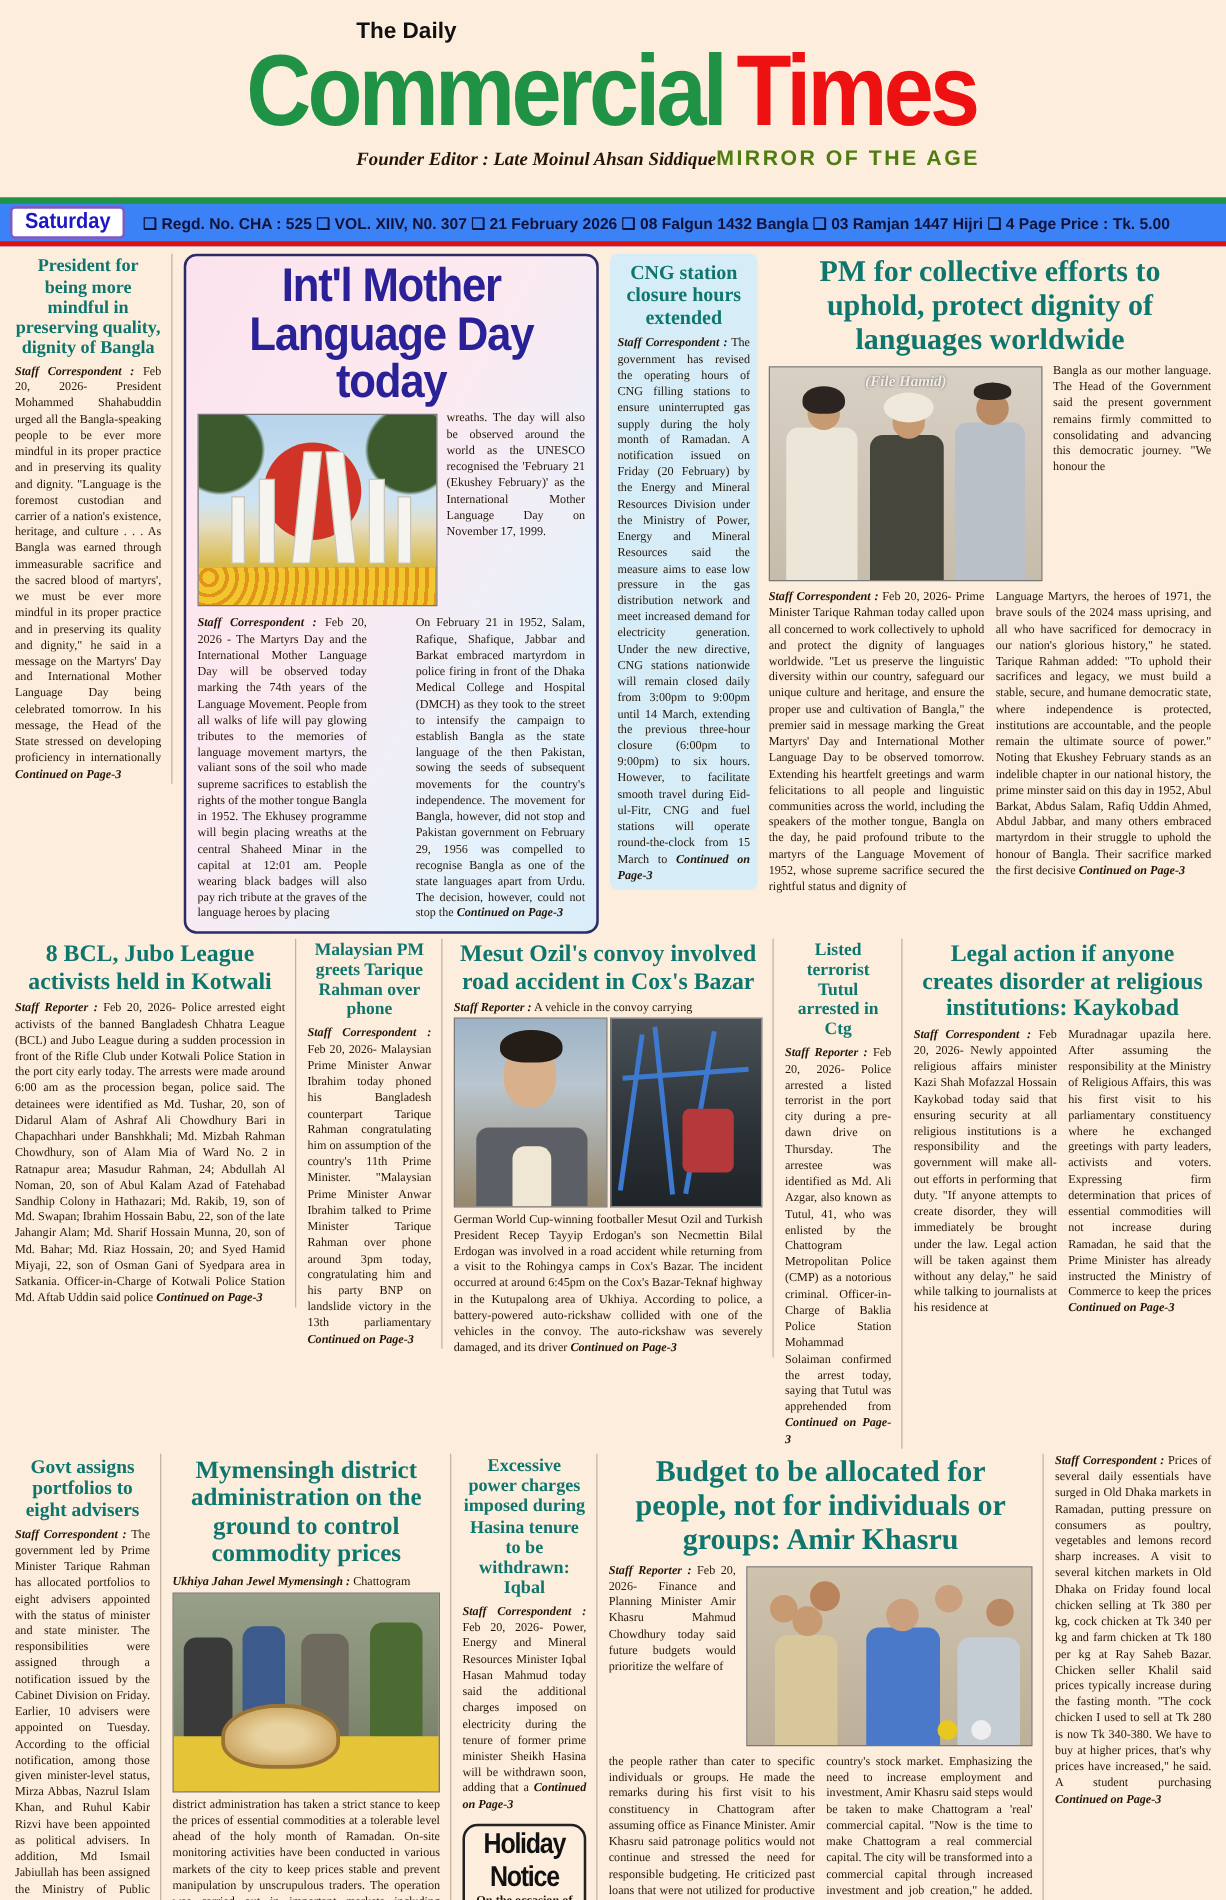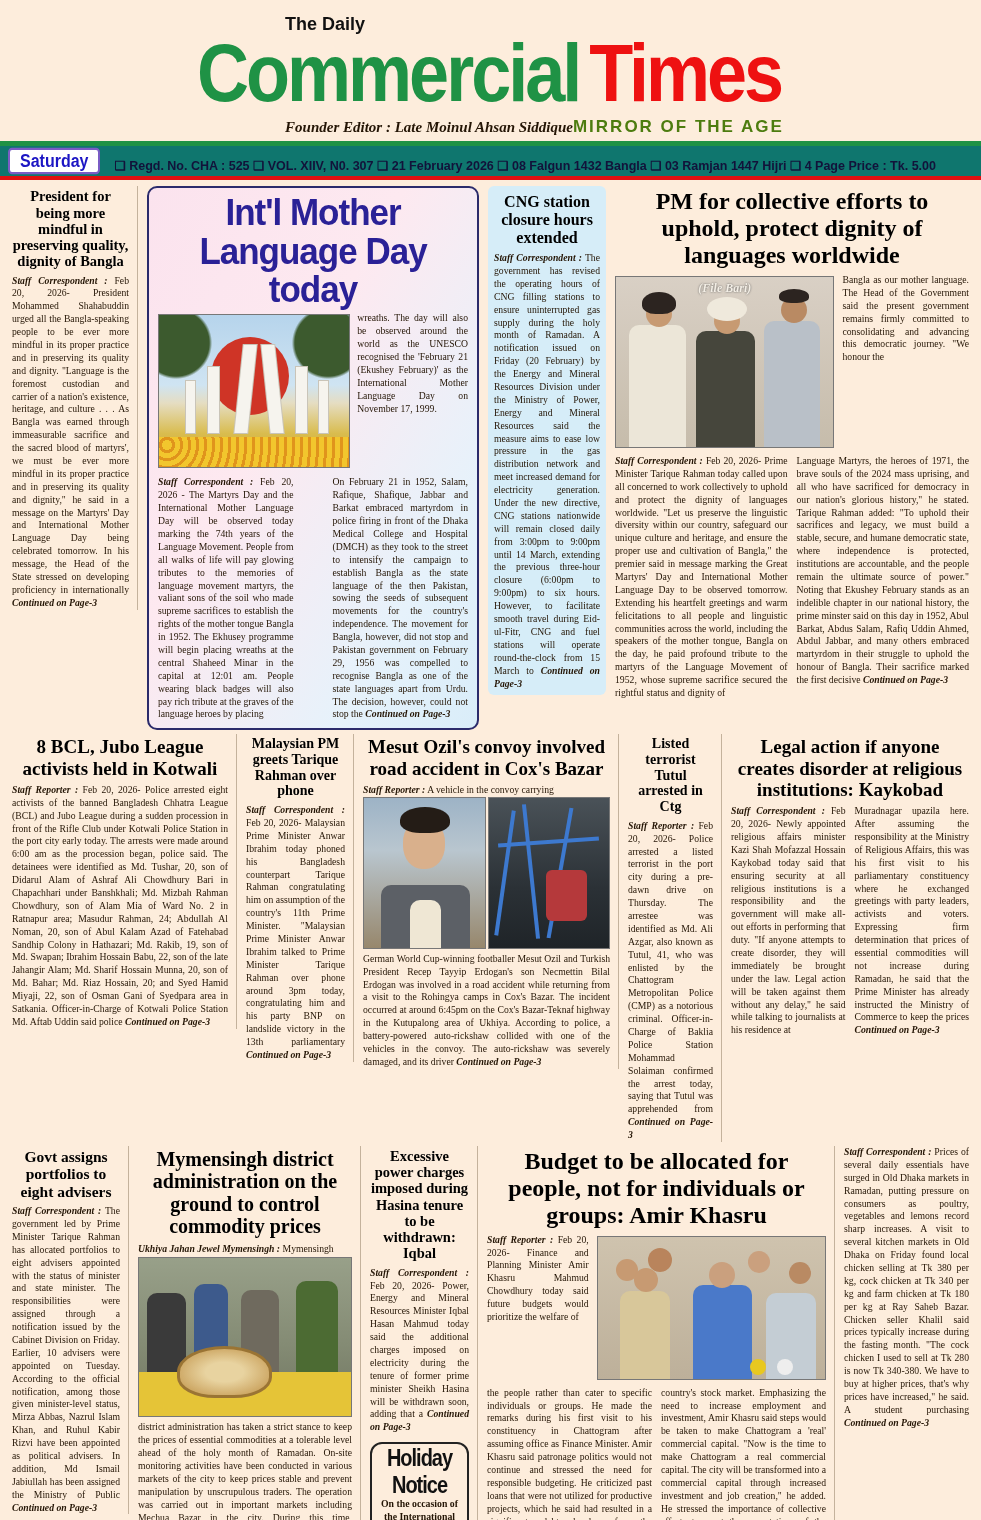--- a/index.html
+++ b/index.html
@@ -1,44 +1,44 @@
 <!DOCTYPE html>
 <html><head>
 <meta charset="utf-8">
 <style>
   html,body{margin:0;padding:0;background:#efe2d2;}
   .page{position:relative;width:981px;min-height:1520px;margin:0 auto;background:#fdeddc;
         font-family:"Liberation Serif",serif;color:#241505;overflow:hidden;}
   
-  .masthead{padding:14px 0 4px;text-align:center;}
+  .masthead{padding:14px 0 21px;text-align:center;}
   .mast-inner{display:inline-block;text-align:left;}
   .daily{font-family:"Liberation Sans",sans-serif;font-weight:bold;font-size:18px;color:#111;
          margin-left:88px;letter-spacing:0;}
   .brand{font-family:"Liberation Sans",sans-serif;font-weight:bold;font-size:72px;line-height:0.95;
          letter-spacing:-3px;transform:scaleY(1.12);transform-origin:top;white-space:nowrap;}
   .brand .g{color:#1f9245;} .brand .r{color:#ee1111;margin-left:10px;}
   .mast-row{display:flex;justify-content:space-between;align-items:baseline;margin-top:14px;}
   .founder{font-style:italic;font-weight:bold;font-size:15px;margin-left:88px;}
   .motto{font-family:"Liberation Sans",sans-serif;font-weight:bold;color:#4d7c0f;font-size:17px;letter-spacing:2px;}
   
-  .datebar{border-top:5px solid #1f9245;border-bottom:4px solid #e01010;background:#0f766e;
-           display:flex;align-items:flex-end;padding:3px 8px;gap:14px;}
+  .datebar{border-top:5px solid #1f9245;border-bottom:4px solid #e01010;background:#3b82f6;
+           display:flex;align-items:center;padding:3px 8px;gap:14px;}
   .daybox{background:#fff;border:2px solid #7a5cc5;border-radius:4px;color:#1c16c4;
           font-family:"Liberation Sans",sans-serif;font-weight:bold;font-size:16px;padding:1px 10px;
           transform:scaleY(1.1);}
   .reginfo{font-family:"Liberation Sans",sans-serif;font-weight:bold;font-size:12.5px;color:#12123a;
            letter-spacing:0;white-space:nowrap;}
   
   main{padding:6px 12px 0;}
   .row{display:grid;gap:9px;align-items:start;}
   .row1{grid-template-columns:126px 332px 118px 1fr;}
   .row2{grid-template-columns:225px 108px 256px 94px 1fr;margin-top:4px;}
   .row3{grid-template-columns:117px 223px 108px 348px 1fr;margin-top:4px;}
   
-  .hd{font-weight:bold;text-align:center;line-height:1.12;margin:2px 0 5px;color:#000000;}
+  .hd{font-weight:bold;text-align:center;line-height:1.12;margin:2px 0 5px;color:#0f766e;}
   .h-sm{font-size:14.5px;} .h-md{font-size:19px;} .h-lg{font-size:24px;} .h-xs{font-size:14px;}
   .body{font-size:9.7px;line-height:1.33;text-align:justify;margin:0;}
   .byline{font-weight:bold;font-style:italic;}
   .cont{font-weight:bold;font-style:italic;}
   .cols{display:flex;gap:9px;} .cols>div{flex:1;}
   
   .mother-box{border:2px solid #2b2b6b;border-radius:10px;padding:7px 9px;
               background:linear-gradient(120deg,#fbe3ee 0%,#fde9f0 40%,#e6f2fb 78%,#d9edf9 100%);}
   .mother-hd{font-family:"Liberation Sans",sans-serif;font-weight:bold;font-size:35px;line-height:1.02;
              color:#2a2196;text-align:center;letter-spacing:-1px;margin:2px 0 8px;transform:scaleY(1.08);}
@@ -165,21 +165,21 @@
           <span>The government has revised the operating hours of CNG filling stations to ensure uninterrupted gas supply during the holy month of Ramadan. A notification issued on Friday (20 February) by the Energy and Mineral Resources Division under the Ministry of Power, Energy and Mineral Resources said the measure aims to ease low pressure in the gas distribution network and meet increased demand for electricity generation. Under the new directive, CNG stations nationwide will remain closed daily from 3:00pm to 9:00pm until 14 March, extending the previous three-hour closure (6:00pm to 9:00pm) to six hours. However, to facilitate smooth travel during Eid-ul-Fitr, CNG and fuel stations will operate round-the-clock from 15 March to</span>
           <span class="cont">Continued on Page-3</span>
         </p>
       </article>
 
       <article>
         <h2 class="hd h-lg">PM for collective efforts to uphold, protect dignity of languages worldwide</h2>
         <div class="cols" style="gap:8px;">
           <div style="flex:0 0 62%;">
             <div class="photo pmphoto">
-              <span class="cap">(File Bari)</span>
+              <span class="cap">(File Hamid)</span>
               <div class="fig" style="left:6%;width:26%;height:72%;background:#ece6d8;"></div>
               <div class="head" style="left:14%;top:14%;width:26px;height:26px;"></div>
               <div class="hair" style="left:12%;top:9%;width:34px;height:22px;"></div>
               <div class="fig" style="left:37%;width:27%;height:68%;background:#46463c;"></div>
               <div class="head" style="left:45%;top:18%;width:26px;height:26px;"></div>
               <div class="hair" style="left:42%;top:12%;width:40px;height:24px;background:#efe9dc;border-radius:50%;"></div>
               <div class="fig" style="left:68%;width:26%;height:74%;background:#b9c0c8;"></div>
               <div class="head" style="left:76%;top:12%;width:26px;height:26px;background:#b98a63;"></div>
               <div class="hair" style="left:75%;top:7%;width:30px;height:14px;"></div>
             </div>
@@ -288,21 +288,21 @@
           <span class="byline">Staff Correspondent :</span>
           <span>The government led by Prime Minister Tarique Rahman has allocated portfolios to eight advisers appointed with the status of minister and state minister. The responsibilities were assigned through a notification issued by the Cabinet Division on Friday. Earlier, 10 advisers were appointed on Tuesday. According to the official notification, among those given minister-level status, Mirza Abbas, Nazrul Islam Khan, and Ruhul Kabir Rizvi have been appointed as political advisers. In addition, Md Ismail Jabiullah has been assigned the Ministry of Public</span>
           <span class="cont">Continued on Page-3</span>
         </p>
       </article>
 
       <article class="vr">
         <h2 class="hd h-md" style="font-size:20px;text-align:center;">Mymensingh district administration on the ground to control commodity prices</h2>
         <p class="body">
           <span class="byline">Ukhiya Jahan Jewel Mymensingh :</span>
-          <span>Mymensingh</span>
+          <span>Chattogram</span>
         </p>
         <div class="photo mymphoto">
           <div class="fig" style="left:4%;width:18%;height:78%;background:#3a3a3a;"></div>
           <div class="fig" style="left:26%;width:16%;height:84%;background:#3d5a8c;"></div>
           <div class="fig" style="left:48%;width:18%;height:80%;background:#6f6a5e;"></div>
           <div class="fig" style="left:74%;width:20%;height:86%;background:#4c6b33;"></div>
           <div class="table"></div>
           <div class="basket"></div>
         </div>
         <p class="body">

